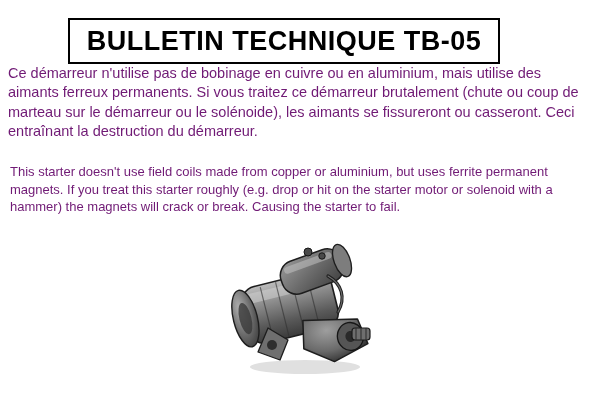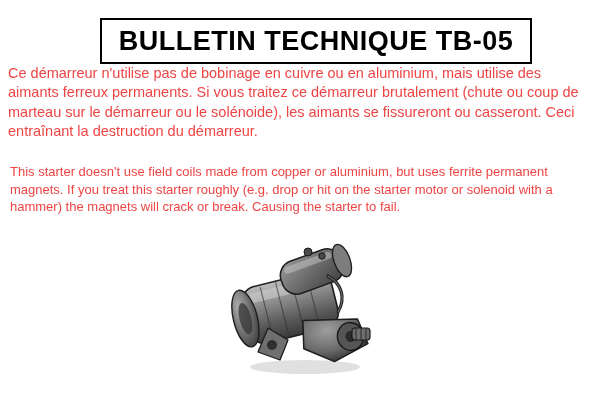--- a/index.html
+++ b/index.html
@@ -26,36 +26,35 @@
     position: absolute;
     left: 68px;
     top: 18px;
     width: 428px;
     height: 42px;
     border: 2px solid #000;
     background: #ffffff;
     display: flex;
     align-items: center;
     justify-content: center;
-    margin-left: 32px;
   }
   .title-text {
     font-size: 27px;
     font-weight: bold;
     letter-spacing: 0.5px;
     line-height: 1;
     white-space: nowrap;
   }
 
   
   .para {
     position: absolute;
     left: 8px;
     width: 584px;
-    color: #ef4444;
+    color: #701a75;
   }
   .para-fr {
     top: 64px;
     font-size: 14.5px;
     line-height: 1.33;
   }
   .para-en {
     top: 140px;
     left: 10px;
     width: 570px;

